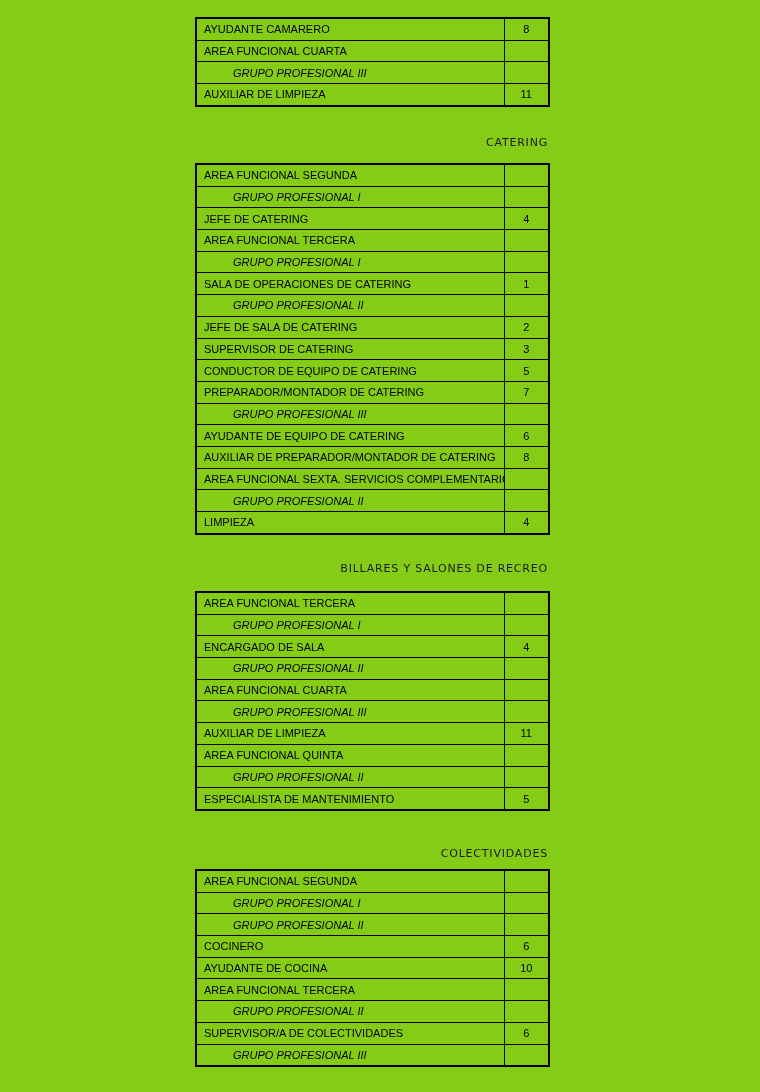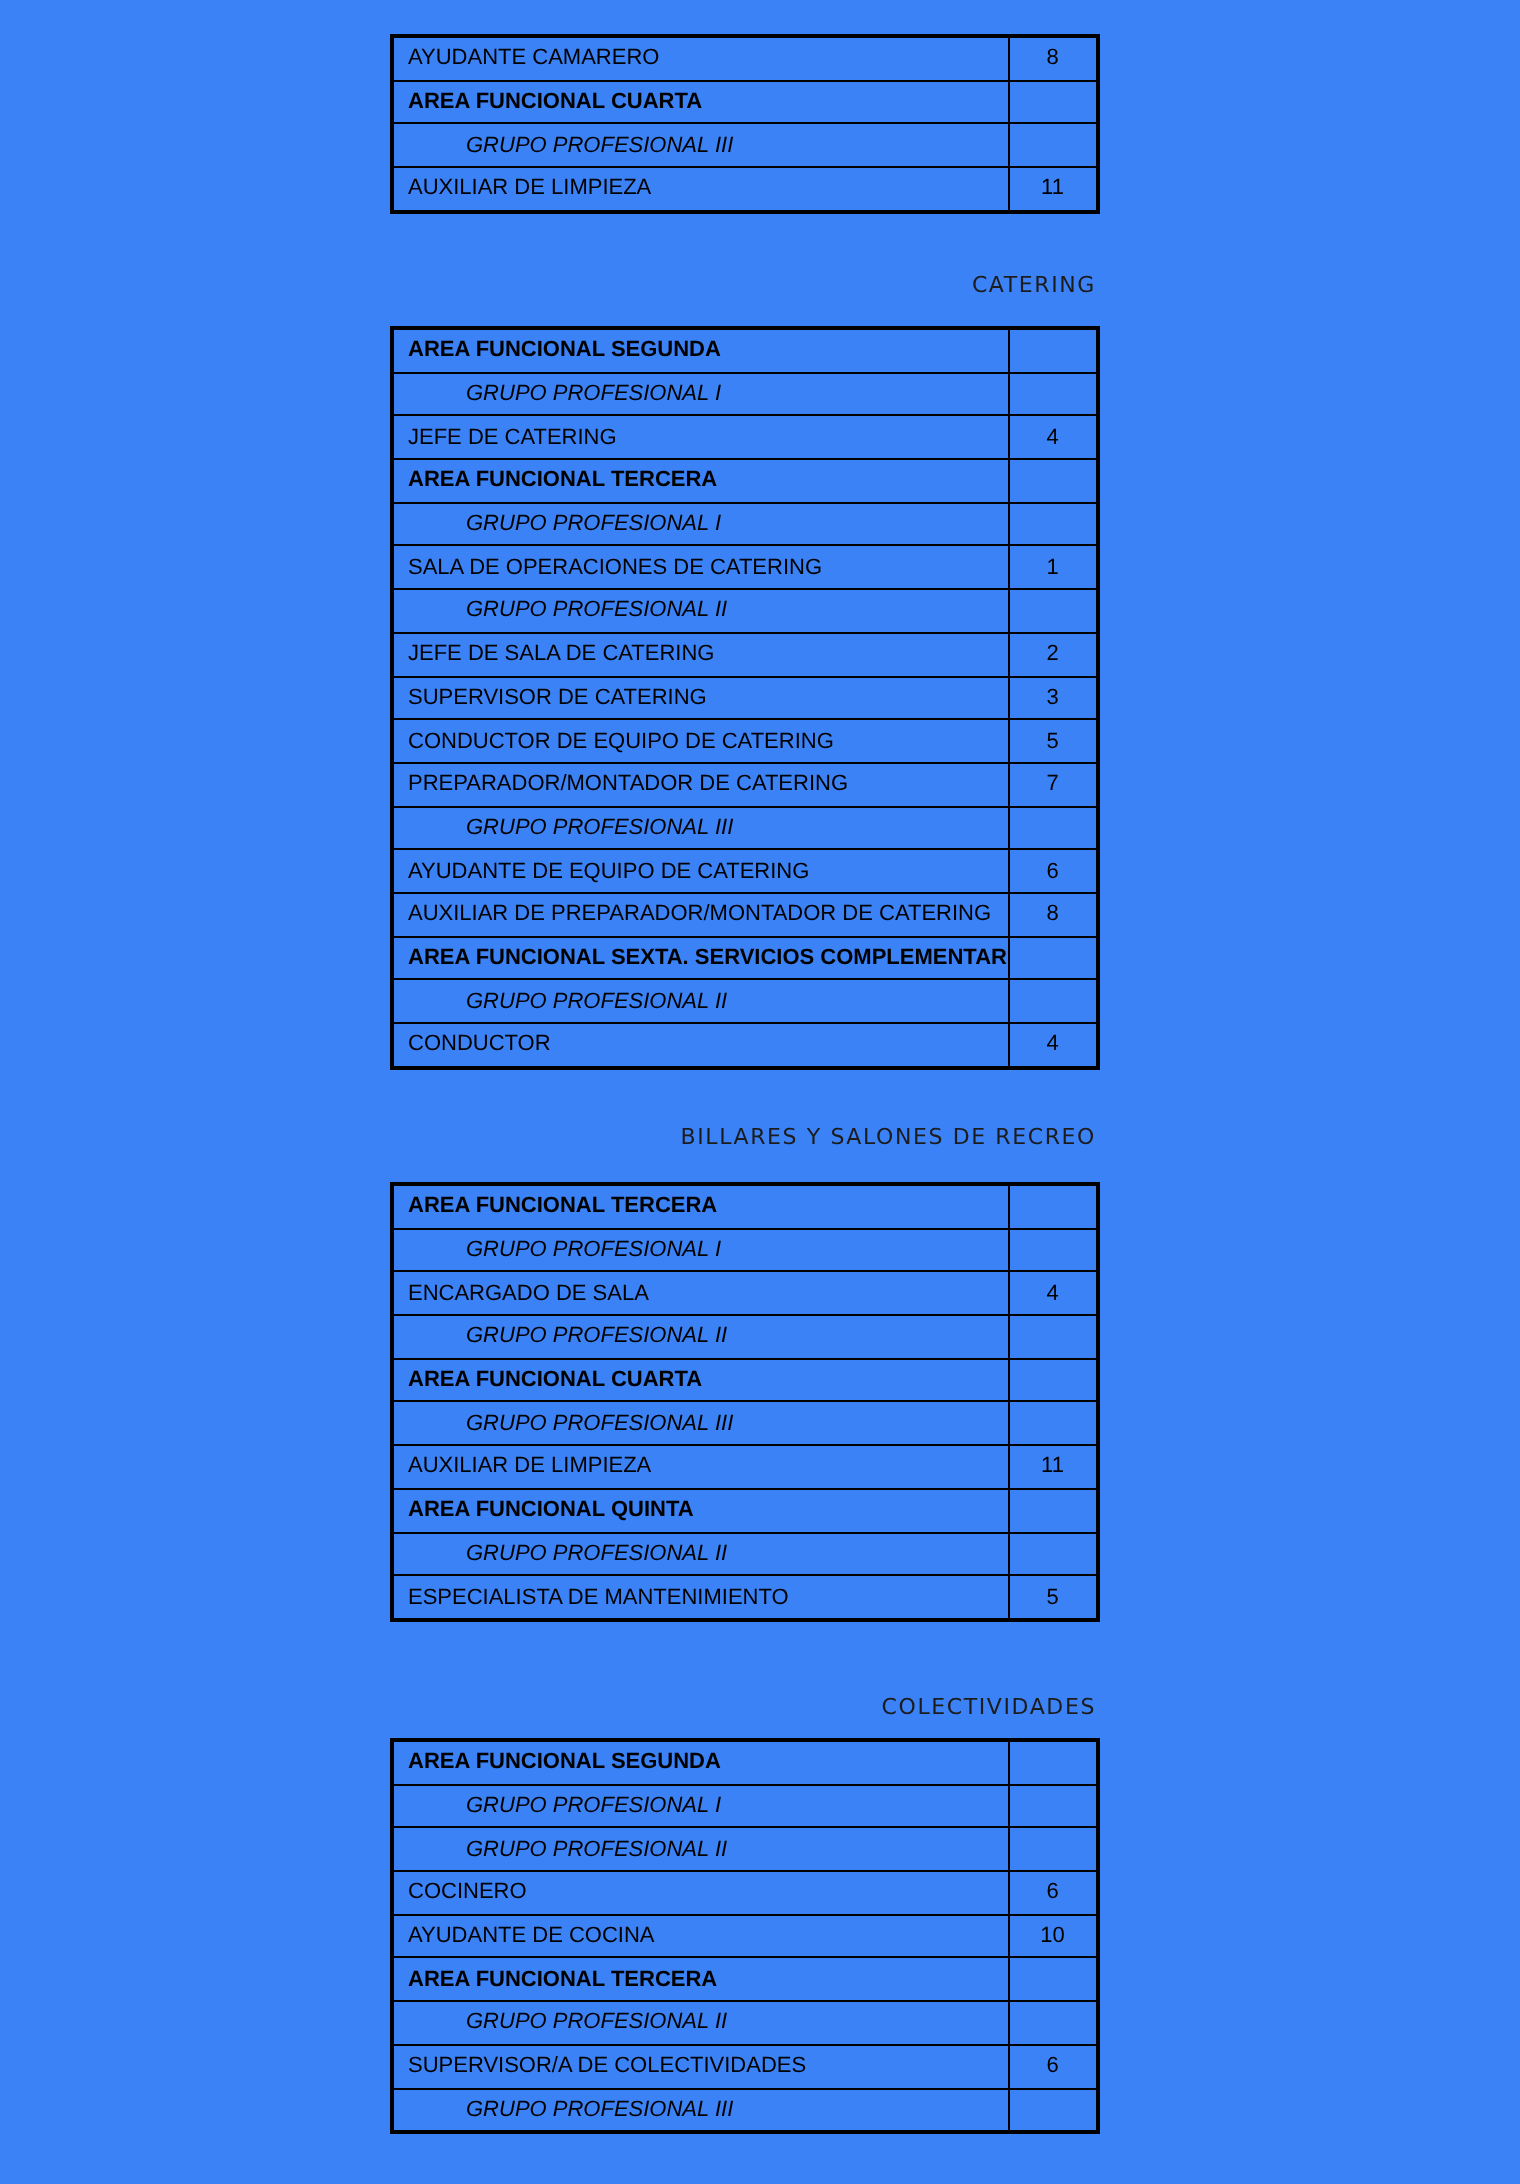--- a/index.html
+++ b/index.html
@@ -2,21 +2,21 @@
 <html><head>
 <meta charset="utf-8">
 <style>
   html, body { margin: 0; padding: 0; }
   body { background: #ffffff; }
 
   .page {
     position: relative;
     width: 760px;
     height: 1092px;
-    background: #3b82f6;
+    background: #84cc16;
     overflow: hidden;
     font-family: "Liberation Sans", sans-serif;
     color: #000000;
   }
 
   .section-title {
     position: absolute;
     left: 195px;
     width: 353px;
     text-align: right;
@@ -50,21 +50,21 @@
 
   table.doc-table td.label {
     padding-left: 7px;
     padding-right: 4px;
   }
 
   table.doc-table td.value {
     text-align: center;
   }
 
-  tr.row-area td.label  { font-weight: bold; }
+  tr.row-area td.label  { font-weight: normal; }
   tr.row-grupo td.label { font-style: italic; padding-left: 36px; }
 </style>
 </head>
 <body>
 
 <div class="page">
 
   <table class="doc-table" style="top:17px">
     <colgroup>
         <col style="width:308px">
@@ -156,21 +156,21 @@
         </tr>
         <tr class="row-area">
           <td class="label">AREA FUNCIONAL SEXTA. SERVICIOS COMPLEMENTARIOS</td>
           <td class="value"></td>
         </tr>
         <tr class="row-grupo">
           <td class="label">GRUPO PROFESIONAL II</td>
           <td class="value"></td>
         </tr>
         <tr class="row-job">
-          <td class="label">CONDUCTOR</td>
+          <td class="label">LIMPIEZA</td>
           <td class="value">4</td>
         </tr>
       </tbody>
   </table>
 
   <div class="section-title" style="top:562px">BILLARES Y SALONES DE RECREO</div>
 
   <table class="doc-table" style="top:591px">
     <colgroup>
         <col style="width:308px">

